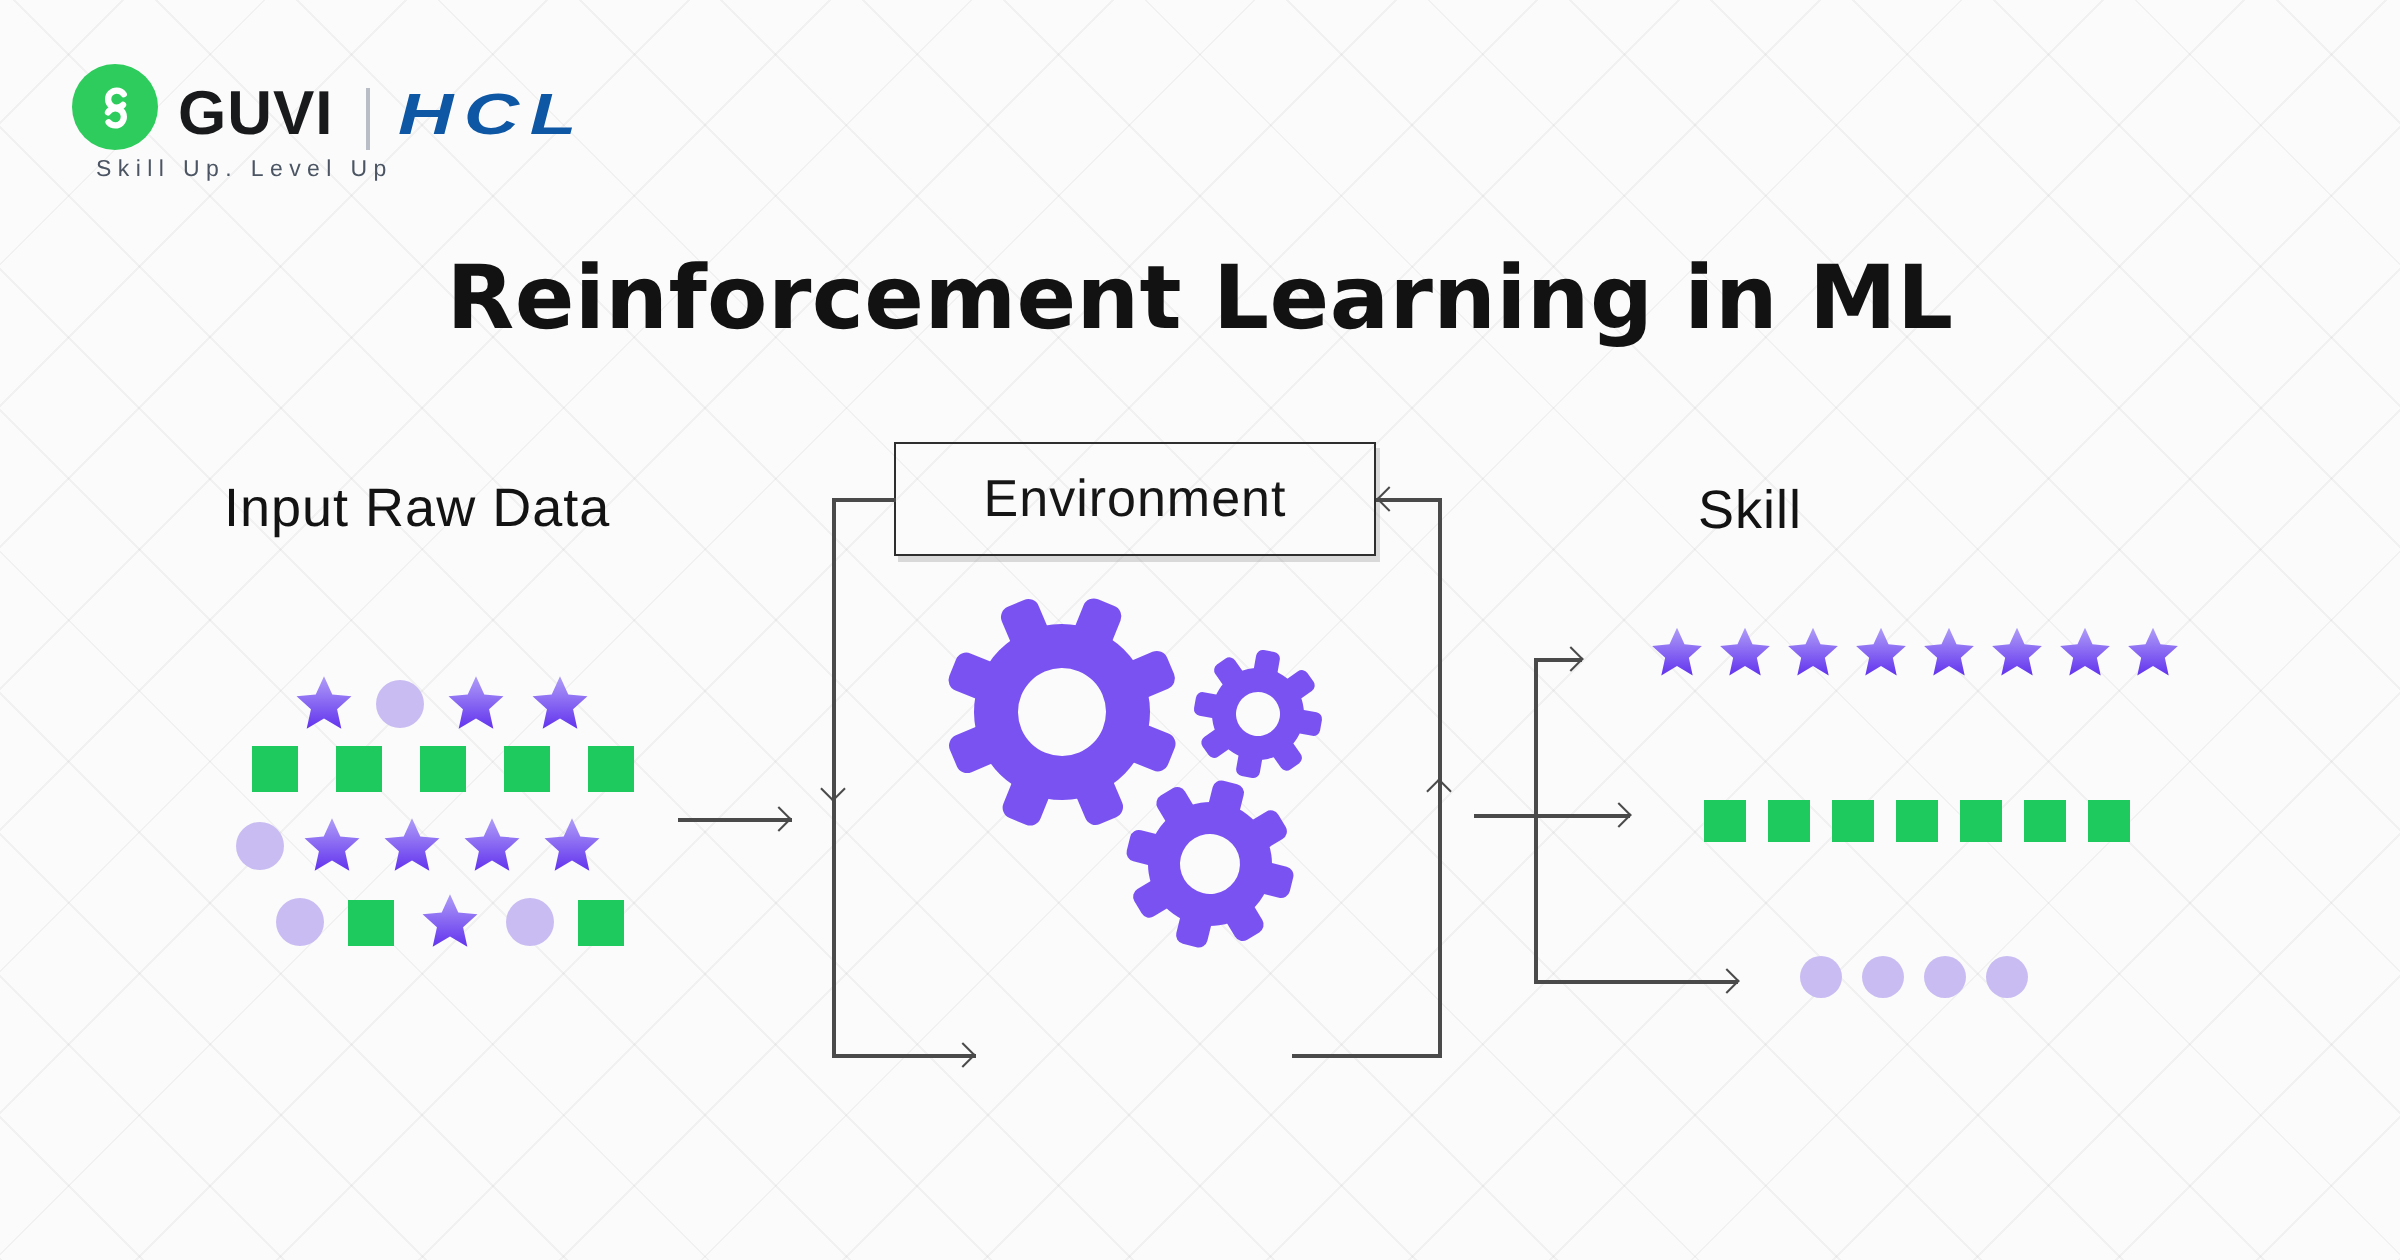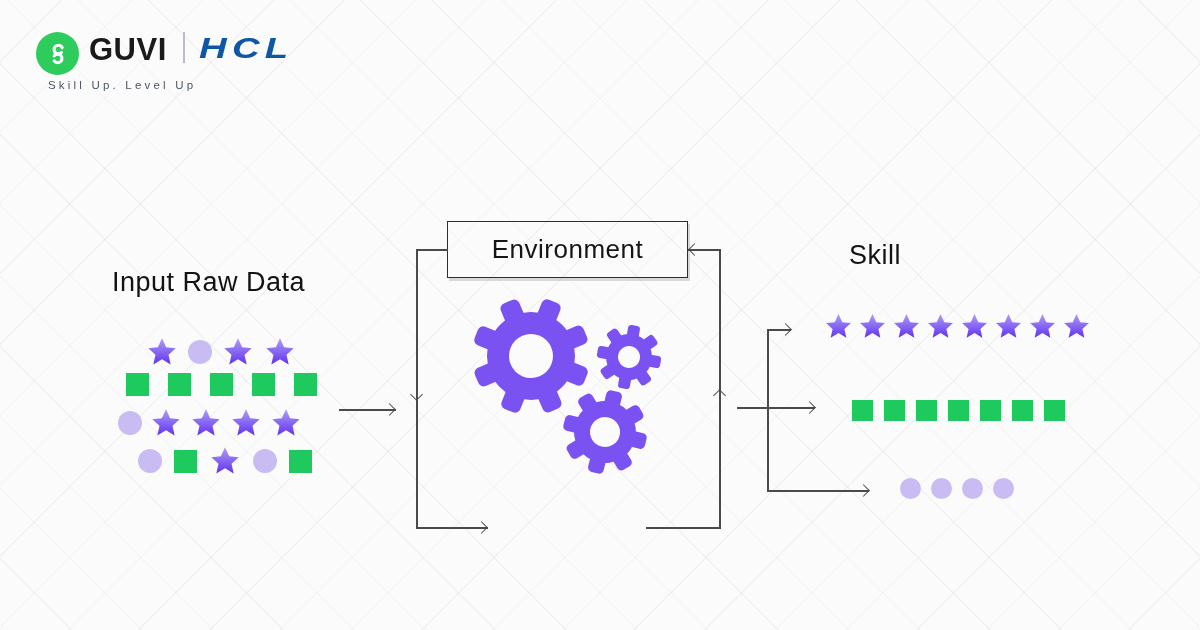--- a/index.html
+++ b/index.html
@@ -11,39 +11,39 @@
   body{font-family:"Liberation Sans",sans-serif;}
   .canvas{
     position:relative;width:1200px;height:630px;overflow:hidden;
     background-color:var(--page-bg);
     background-image:
       repeating-linear-gradient(45deg, rgba(0,0,0,0.04) 0 1px, transparent 1px 50px),
       repeating-linear-gradient(-45deg, rgba(0,0,0,0.04) 0 1px, transparent 1px 50px);
   }
 
   
-  .logo-row{position:absolute;left:36px;top:32px;display:flex;align-items:flex-start;}
+  .logo-row{position:absolute;left:36px;top:32px;display:flex;align-items:flex-end;}
   .logo-mark{width:43px;height:43px;border-radius:50%;background:var(--guvi-green,#2ECC5C);
     display:flex;align-items:center;justify-content:center;flex:0 0 auto;}
   .logo-mark svg{width:30px;height:34px;}
   .guvi-text{font-size:31px;font-weight:700;color:#191a1c;letter-spacing:0.5px;margin-left:10px;}
   .logo-divider{width:2.5px;height:31px;background:#b9bec6;margin:0 14px 0 16px;}
   .hcl-text{font-size:29px;font-weight:700;font-style:italic;color:var(--hcl-blue,#0E57A5);
     letter-spacing:4px;display:inline-block;transform:scaleX(1.32);transform-origin:left center;}
   .tagline{position:absolute;left:37px;top:79px;font-size:11.5px;letter-spacing:3.2px;
     color:#4b5563;font-weight:500;margin-left:11px;}
 
   
   .title{position:absolute;left:0;top:124px;width:1200px;text-align:center;
     font-family:"DejaVu Sans","Liberation Sans",sans-serif;
     font-size:44px;font-weight:800;color:#121212;letter-spacing:0.2px;}
 
   
   .sec-label{position:absolute;font-size:27px;color:#131313;letter-spacing:0.5px;font-weight:400;}
-  .lbl-input{left:112px;top:239px;margin-top:28px;}
+  .lbl-input{left:112px;top:239px;}
   .lbl-output{left:849px;top:240px;}
 
   
   .node-box{position:absolute;border:1.5px solid #2e2e2e;background:transparent;
     display:flex;align-items:center;justify-content:center;
     font-size:26px;color:#161616;letter-spacing:0.5px;
     box-shadow:2px 3px 0 rgba(130,130,130,0.28);}
   .env-box{left:447px;top:221px;width:241px;height:57px;}
   .agent-box{left:490px;top:502px;width:157px;height:55px;}
 
@@ -102,20 +102,21 @@
         <circle cx="21.5" cy="14.8" r="6" fill="none" stroke="#ffffff" stroke-width="4.4" pathLength="100" stroke-dasharray="80 20" stroke-dashoffset="88" stroke-linecap="round"></circle>
         <circle cx="20.5" cy="27.2" r="6" fill="none" stroke="#ffffff" stroke-width="4.4" pathLength="100" stroke-dasharray="80 20" stroke-dashoffset="40" stroke-linecap="round"></circle>
       </svg>
     </div>
     <span class="guvi-text">GUVI</span>
     <span class="logo-divider"></span>
     <span class="hcl-text">HCL</span>
   </div>
   <div class="tagline">Skill Up. Level Up</div>
 
+  <h1 class="title">Reinforcement Learning in ML</h1>
 
   <div class="sec-label lbl-input">Input Raw Data</div>
   <div class="sec-label lbl-output">Skill</div>
 
   <div class="shape-row in-row in-row-0">
       <svg viewBox="0 0 24 24" class="shape-star">
         <path d="M12 1.6 L15.1 8.4 L22.3 9.1 L16.9 14.0 L18.5 21.3 L12 17.4 L5.5 21.3 L7.1 14.0 L1.7 9.1 L8.9 8.4 Z" fill="url(#starGrad)"></path>
       </svg>
       <div class="shape-circle"></div>
       <svg viewBox="0 0 24 24" class="shape-star">

